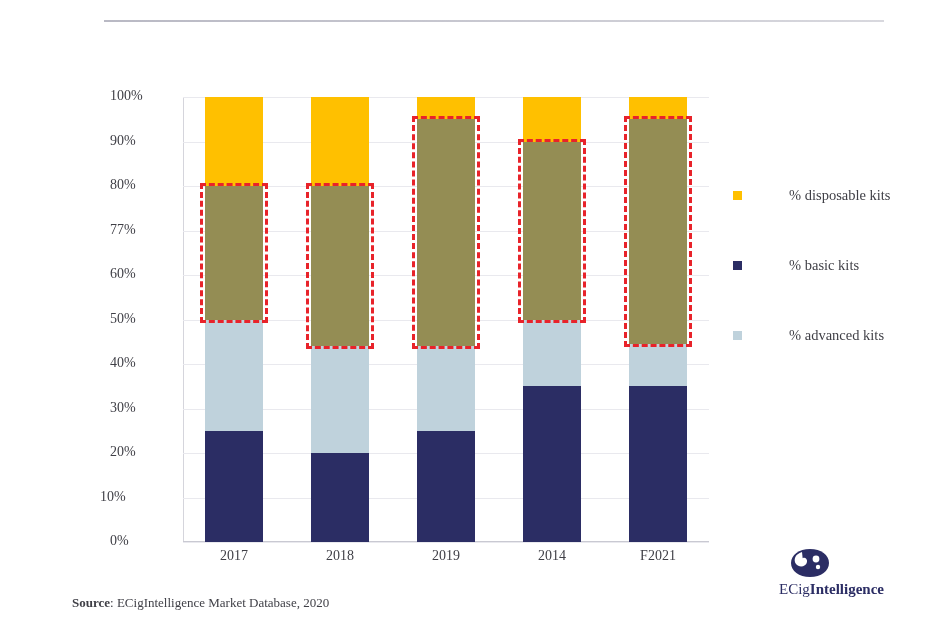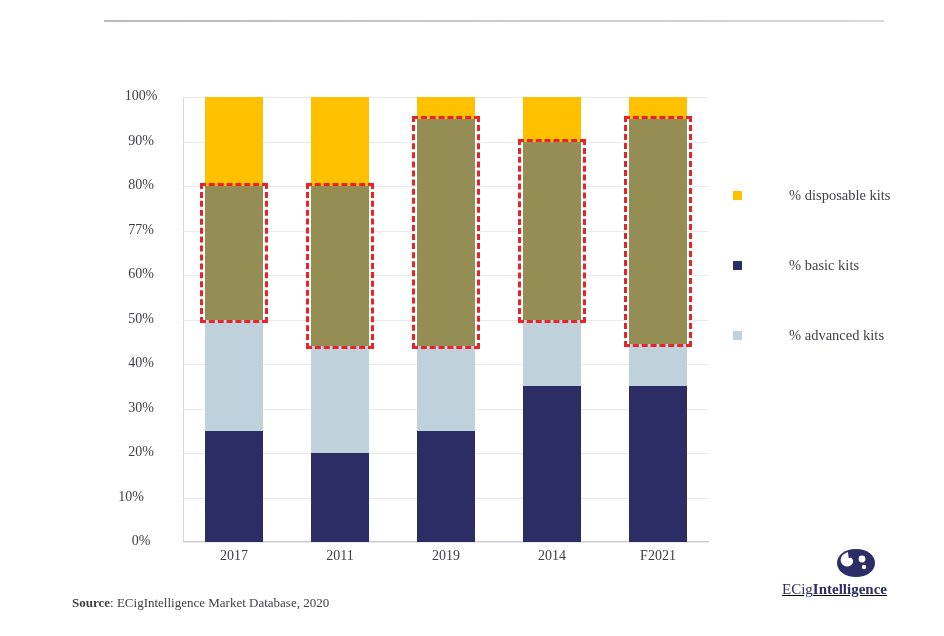--- a/index.html
+++ b/index.html
@@ -43,21 +43,21 @@
   }
   #axis-bottom {
     position:absolute; left:0; bottom:0;
     width:100%; height:1px; background:#c9c9d2;
   }
 
   
   .ytick {
     position:absolute;
     right:714px;          
-    text-align:center;
+    text-align:left;
     font-size:14px;
     color:#3f3f46;
     font-family:"Liberation Serif", serif;
   }
   #y-labels { position:absolute; left:0; top:0; width:944px; height:636px; pointer-events:none; }
 
   
   .bar-group { position:absolute; bottom:0; width:58px; }
   .seg { position:absolute; width:100%; left:0; }
   .seg-disposable { background:#FFC000; }
@@ -112,21 +112,21 @@
   #source {
     position:absolute;
     left:72px; top:595px;
     font-size:13px;
     color:#3f3f46;
     font-family:"Liberation Serif", serif;
   }
   #source-label { font-weight:bold; }
 
   
-  #logo { position:absolute; left:782px; top:548px; width:148px; text-align:left;text-decoration:underline; }
+  #logo { position:absolute; left:736px; top:548px; width:148px; text-align:right; }
   #logo-mark { display:block; margin:0 auto 3px auto; }
   #logo-text {
     font-size:15px; color:#2B2D64;
     font-family:"Liberation Serif", serif;
     white-space:nowrap;
   }
   #logo-text-bold { font-weight:bold; }
 </style>
 </head>
 <body>
@@ -201,21 +201,21 @@
       <div class="highlight" style="border-color: rgb(232, 35, 42); left: 17px; width: 68px; top: 86px; height: 139.5px;"></div>
       <div class="highlight" style="border-color: rgb(232, 35, 42); left: 123px; width: 68px; top: 86px; height: 166.2px;"></div>
       <div class="highlight" style="border-color: rgb(232, 35, 42); left: 229px; width: 68px; top: 19.25px; height: 232.95px;"></div>
       <div class="highlight" style="border-color: rgb(232, 35, 42); left: 335px; width: 68px; top: 41.5px; height: 184px;"></div>
       <div class="highlight" style="border-color: rgb(232, 35, 42); left: 441px; width: 68px; top: 19.25px; height: 230.725px;"></div>
     </div>
 </div>
 
 <div id="x-labels">
     <div class="xtick" style="left: 184px;">2017</div>
-    <div class="xtick" style="left: 290px;">2011</div>
+    <div class="xtick" style="left: 290px;">2018</div>
     <div class="xtick" style="left: 396px; font-family: Liberation Serif, serif;">2019</div>
     <div class="xtick" style="left: 502px;">2014</div>
     <div class="xtick" style="left: 608px;">F2021</div>
   </div>
 
 <div id="legend">
     <div class="legend-item">
       <span class="legend-swatch" style="background: rgb(255, 192, 0);"></span>
       <span class="legend-label">% disposable kits</span>
     </div>

